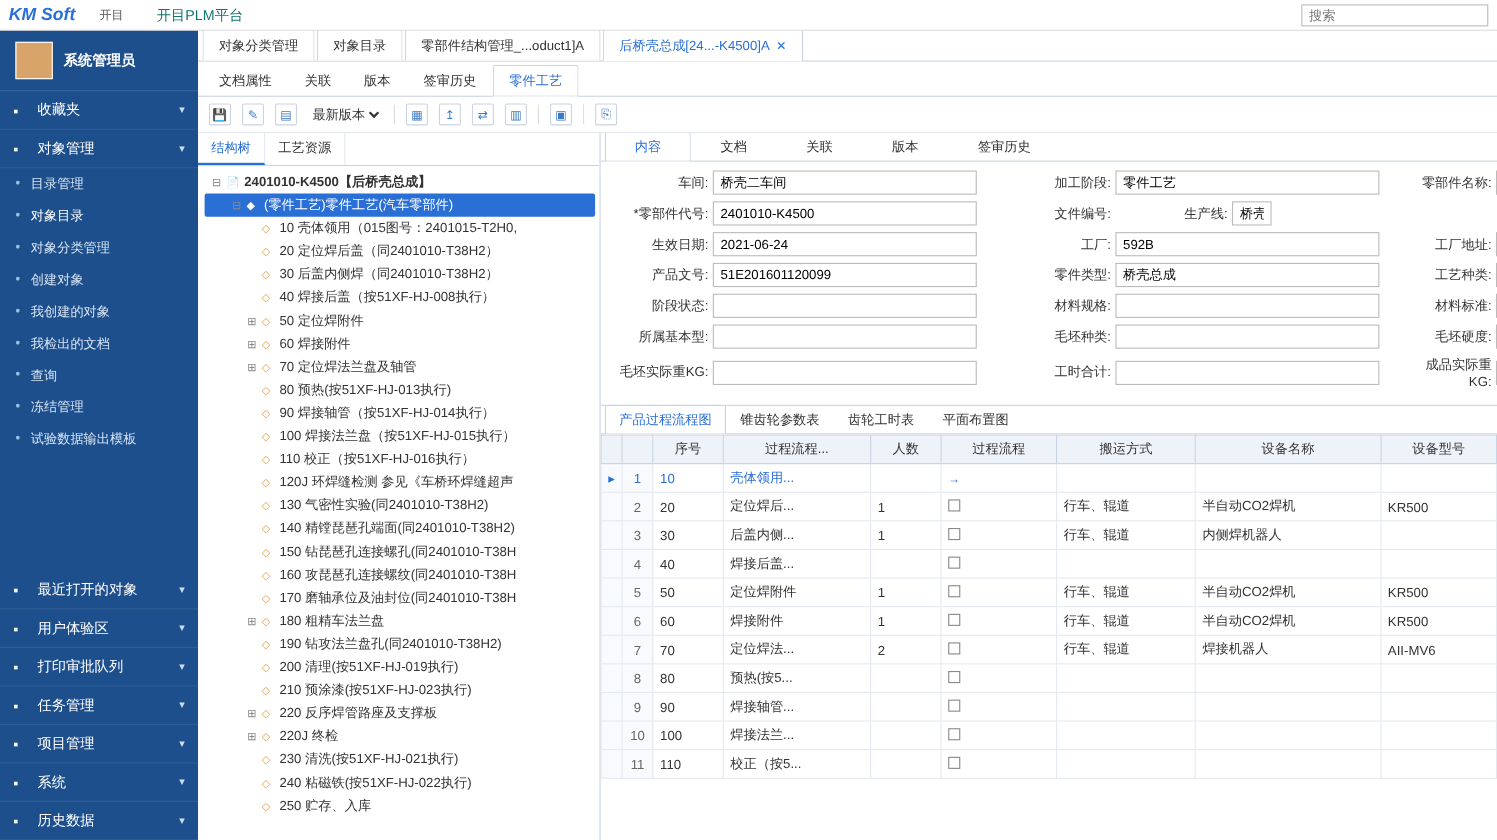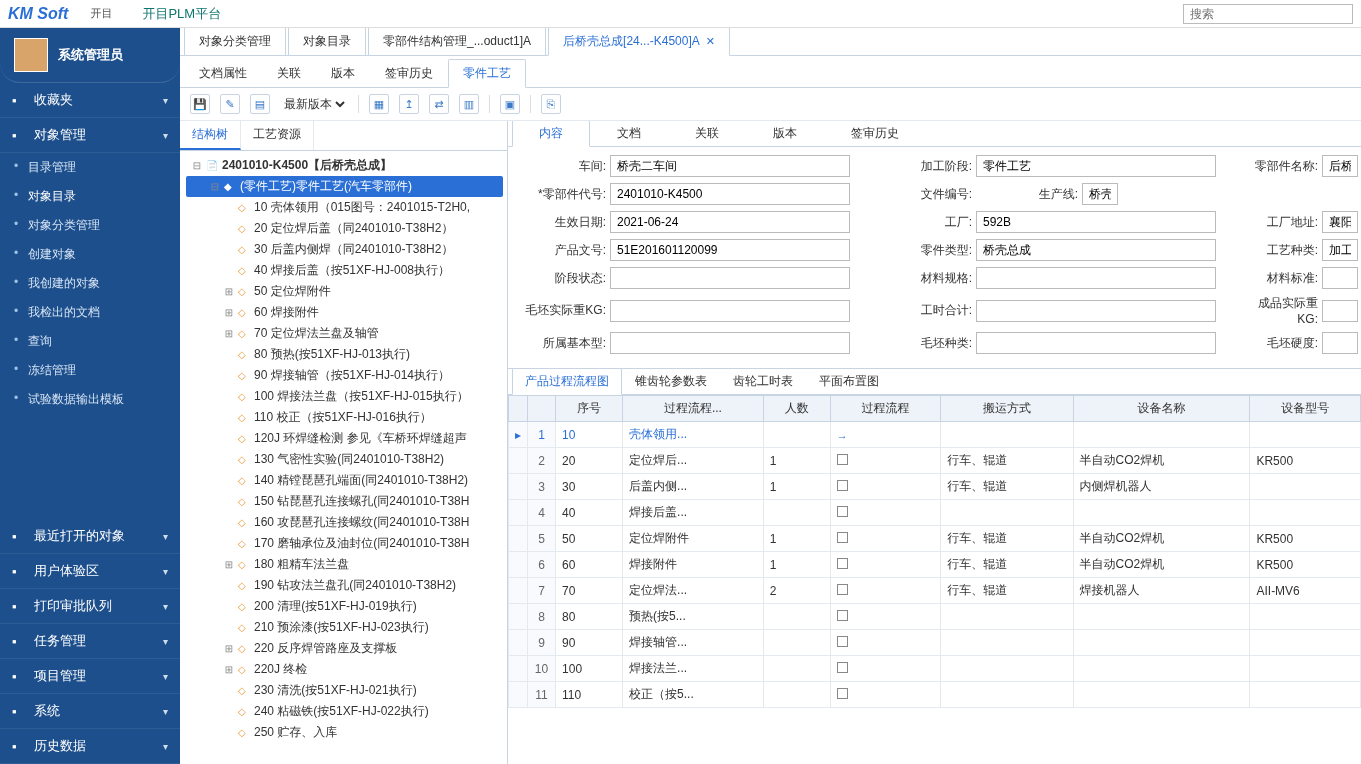--- a/index.html
+++ b/index.html
@@ -9,21 +9,21 @@
 .logo { display: flex; align-items: center; gap: 18px; }
 .logo-text { color: #2a6fd6; font-style: italic; font-weight: bold; font-size: 16px; }
 .logo-sub { color: #555; font-size: 11px; margin-left: 4px; }
 .platform-title { margin-left: 30px; font-size: 13px; color: #0f766e; }
 .search-box { margin-left: auto; }
 .search-box input { width: 170px; height: 20px; border: 1px solid #bbb; padding: 0 6px; font-size: 12px; color: #999; }
 
 .main { display: flex; height: 736px; }
 
 .sidebar { width: 180px; background: #1d4f8c; color: #fff; display: flex; flex-direction: column; }
-.user-block { display: flex; align-items: center; gap: 10px; padding: 10px 14px; border-bottom: 1px solid rgba(255,255,255,.15); border-radius: 20px; }
+.user-block { display: flex; align-items: center; gap: 10px; padding: 10px 14px; border-bottom: 1px solid rgba(255,255,255,.15); }
 .avatar { width: 34px; height: 34px; background: #d9a46a; border: 1px solid #fff; }
 .user-name { font-size: 13px; font-weight: bold; }
 .nav-section { padding: 8px 12px; display: flex; align-items: center; gap: 8px; cursor: pointer; border-bottom: 1px solid rgba(255,255,255,.08); font-size: 13px; }
 .nav-sub { padding: 6px 12px 6px 28px; cursor: pointer; font-size: 12px; color: #d6e4f5; position: relative; }
 .nav-sub::before { content: "•"; position: absolute; left: 14px; color: #9ec1e8; }
 .nav-sub.active { color: #fff; }
 .spacer { flex: 1; }
 .nav-icon { width: 14px; height: 14px; display: inline-block; }
 .chev { margin-left: auto; font-size: 10px; color: #cde; }
 
@@ -38,21 +38,21 @@
 .sub-tab { padding: 5px 14px; border: 1px solid transparent; border-bottom: none; cursor: pointer; font-size: 12px; }
 .sub-tab.active { color: #2a6fd6; border: 1px solid #c9d4e2; border-bottom: 1px solid #fff; margin-bottom: -1px; border-radius: 2px 2px 0 0; }
 
 .toolbar { display: flex; align-items: center; gap: 10px; padding: 6px 10px; border-bottom: 1px solid #e4e9f0; }
 .tool-btn { width: 20px; height: 20px; border: 1px solid #c9d4e2; border-radius: 2px; display: flex; align-items: center; justify-content: center; cursor: pointer; color: #3a7ac7; font-size: 11px; }
 .tool-select { border: none; background: none; font-size: 12px; color: #333; }
 .tool-sep { width: 1px; height: 18px; background: #ddd; }
 
 .split { display: flex; flex: 1; overflow: hidden; }
 
-.left-pane { width: 328px; border-right: 1px solid #c9d4e2; display: flex; flex-direction: column; overflow: hidden; }
+.left-pane { width: 366px; border-right: 1px solid #c9d4e2; display: flex; flex-direction: column; overflow: hidden; }
 .ltabs { display: flex; border-bottom: 1px solid #c9d4e2; }
 .ltab { padding: 5px 12px; cursor: pointer; font-size: 12px; border-right: 1px solid #e4e9f0; }
 .ltab.active { border-bottom: 2px solid #2a6fd6; color: #2a6fd6; }
 .tree { flex: 1; overflow: auto; padding: 4px 4px 4px 6px; font-size: 12px; }
 .tnode { white-space: nowrap; padding: 2px 2px; display: flex; align-items: center; gap: 4px; cursor: pointer; }
 .tnode.sel { background: #2a6fd6; color: #fff; border-radius: 2px; padding: 2px 4px; }
 .tind { display: inline-block; }
 .ticon { width: 12px; height: 12px; display: inline-block; }
 .texp { width: 10px; text-align: center; color: #888; cursor: pointer; font-size: 10px; }
 
@@ -451,43 +451,43 @@
                 <span class="form-label">材料规格:</span>
                 <input class="form-input" value="" style="">
               </div>
             <div class="form-field col3">
                 <span class="form-label">材料标准:</span>
                 <input class="form-input form-input-sm" value="" style="">
               </div>
           </div>
           <div class="form-row">
             <div class="form-field">
+                <span class="form-label">所属基本型:</span>
+                <input class="form-input" value="" style="">
+              </div>
+            <div class="form-field">
+                <span class="form-label">毛坯种类:</span>
+                <input class="form-input" value="" style="">
+              </div>
+            <div class="form-field col3">
+                <span class="form-label">毛坯硬度:</span>
+                <input class="form-input form-input-sm" value="" style="">
+              </div>
+          </div>
+          <div class="form-row">
+            <div class="form-field">
                 <span class="form-label">毛坯实际重KG:</span>
                 <input class="form-input" value="" style="">
               </div>
             <div class="form-field">
                 <span class="form-label">工时合计:</span>
                 <input class="form-input" value="" style="">
               </div>
             <div class="form-field col3">
                 <span class="form-label">成品实际重KG:</span>
-                <input class="form-input form-input-sm" value="" style="">
-              </div>
-          </div>
-          <div class="form-row">
-            <div class="form-field">
-                <span class="form-label">所属基本型:</span>
-                <input class="form-input" value="" style="">
-              </div>
-            <div class="form-field">
-                <span class="form-label">毛坯种类:</span>
-                <input class="form-input" value="" style="">
-              </div>
-            <div class="form-field col3">
-                <span class="form-label">毛坯硬度:</span>
                 <input class="form-input form-input-sm" value="" style="">
               </div>
           </div>
         </div>
 
         <div class="btabs" id="btabs">
             <div class="btab active">产品过程流程图</div>
             <div class="btab">锥齿轮参数表</div>
             <div class="btab">齿轮工时表</div>
             <div class="btab">平面布置图</div>

